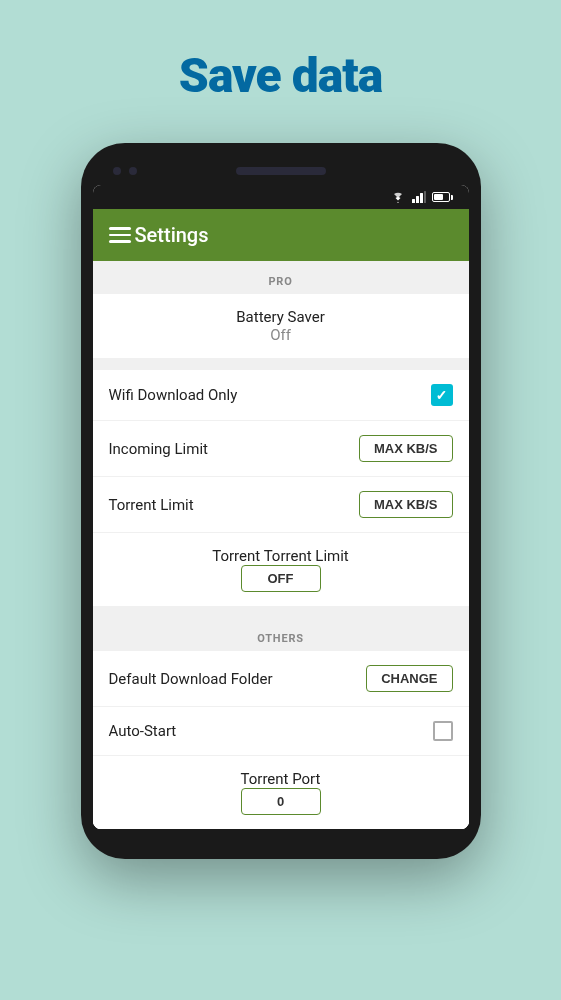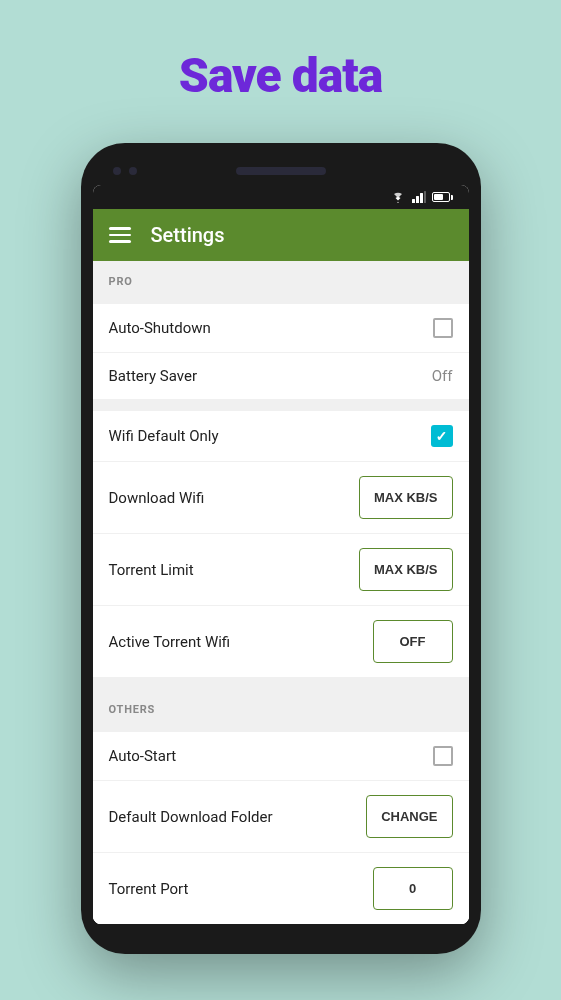--- a/index.html
+++ b/index.html
@@ -11,21 +11,21 @@
       font-family: 'Roboto', Arial, sans-serif;
       overflow: hidden;
       display: flex;
       flex-direction: column;
       align-items: center;
     }
 
     .hero-text {
       margin-top: 48px;
       text-align: center;
-      color: #6d28d9;
+      color: #0369a1;
       font-size: 48px;
       font-weight: 900;
       line-height: 1.15;
       letter-spacing: -1px;
     }
 
     .phone-wrapper {
       margin-top: 40px;
       width: 400px;
       position: relative;
@@ -114,21 +114,21 @@
       background: white;
       border-radius: 0 1px 1px 0;
     }
 
     .app-bar {
       background: #5b8a2d;
       height: 52px;
       display: flex;
       align-items: center;
       padding: 0 16px;
-      gap: 20px;
+      gap: 4px;
     }
 
     .hamburger-icon {
       display: flex;
       flex-direction: column;
       gap: 4px;
       cursor: pointer;
     }
     .hamburger-icon span {
       width: 22px;
@@ -141,43 +141,45 @@
       color: white;
       font-size: 20px;
       font-weight: 500;
     }
 
     .settings-content {
       background: #f0f0f0;
     }
 
     .section-header {
-      padding: 14px 16px 16px 16px;
+      padding: 14px 16px 6px 16px;
       font-size: 11px;
       font-weight: 700;
       color: #888;
       letter-spacing: 0.8px;
+      text-align: center;
     }
 
     .settings-group {
       background: white;
       margin: 0;
     }
 
     .settings-row {
       display: flex;
       align-items: center;
       justify-content: space-between;
       padding: 14px 16px;
       border-bottom: 1px solid #f0f0f0;
       background: white;
     }
 
     .settings-row:last-child {
       border-bottom: none;
+      flex-direction: column;
     }
 
     .row-label {
       font-size: 15px;
       color: #222;
     }
 
     
     .checkbox-empty {
       width: 20px;
@@ -207,21 +209,21 @@
     .value-text {
       font-size: 15px;
       color: #888;
     }
 
     
     .outlined-btn {
       border: 1.5px solid #5b8a2d;
       border-radius: 4px;
       background: white;
-      padding: 13px 14px;
+      padding: 5px 14px;
       font-size: 13px;
       font-weight: 600;
       color: #333;
       cursor: pointer;
       min-width: 80px;
       text-align: center;
     }
 
     .section-divider {
       height: 12px;
@@ -278,61 +280,57 @@
             <span></span>
         </div>
         <span class="app-title">Settings</span>
       </div>
 
       <div class="settings-content">
 
         <div class="section-header">PRO</div>
         <div class="settings-group">
           <div class="settings-row">
-            <span class="row-label">Auto-Shutdown</span>
-            <div class="checkbox-empty"></div>
-          </div>
-          <div class="settings-row">
             <span class="row-label">Battery Saver</span>
             <span class="value-text">Off</span>
           </div>
         </div>
 
         <div class="section-divider"></div>
 
         <div class="settings-group">
           <div class="settings-row">
-            <span class="row-label">Wifi Default Only</span>
+            <span class="row-label">Wifi Download Only</span>
             <div class="checkbox-checked"></div>
           </div>
           <div class="settings-row">
-            <span class="row-label">Download Wifi</span>
+            <span class="row-label">Incoming Limit</span>
             <button class="outlined-btn">MAX KB/S</button>
           </div>
           <div class="settings-row">
             <span class="row-label">Torrent Limit</span>
             <button class="outlined-btn">MAX KB/S</button>
           </div>
           <div class="settings-row">
-            <span class="row-label">Active Torrent Wifi</span>
+            <span class="row-label">Torrent Torrent Limit</span>
             <button class="outlined-btn">OFF</button>
           </div>
         </div>
 
         <div class="section-divider"></div>
 
         <div class="section-header">OTHERS</div>
         <div class="settings-group">
           <div class="settings-row">
+            <span class="row-label">Default Download Folder</span>
+            <button class="outlined-btn">CHANGE</button>
+          </div>
+          <div class="settings-row">
             <span class="row-label">Auto-Start</span>
             <div class="checkbox-empty"></div>
-          </div>
-          <div class="settings-row">
-            <span class="row-label">Default Download Folder</span>
-            <button class="outlined-btn">CHANGE</button>
           </div>
           <div class="settings-row">
             <span class="row-label">Torrent Port</span>
             <button class="outlined-btn">0</button>
           </div>
         </div>
 
       </div>
 
     </div>

